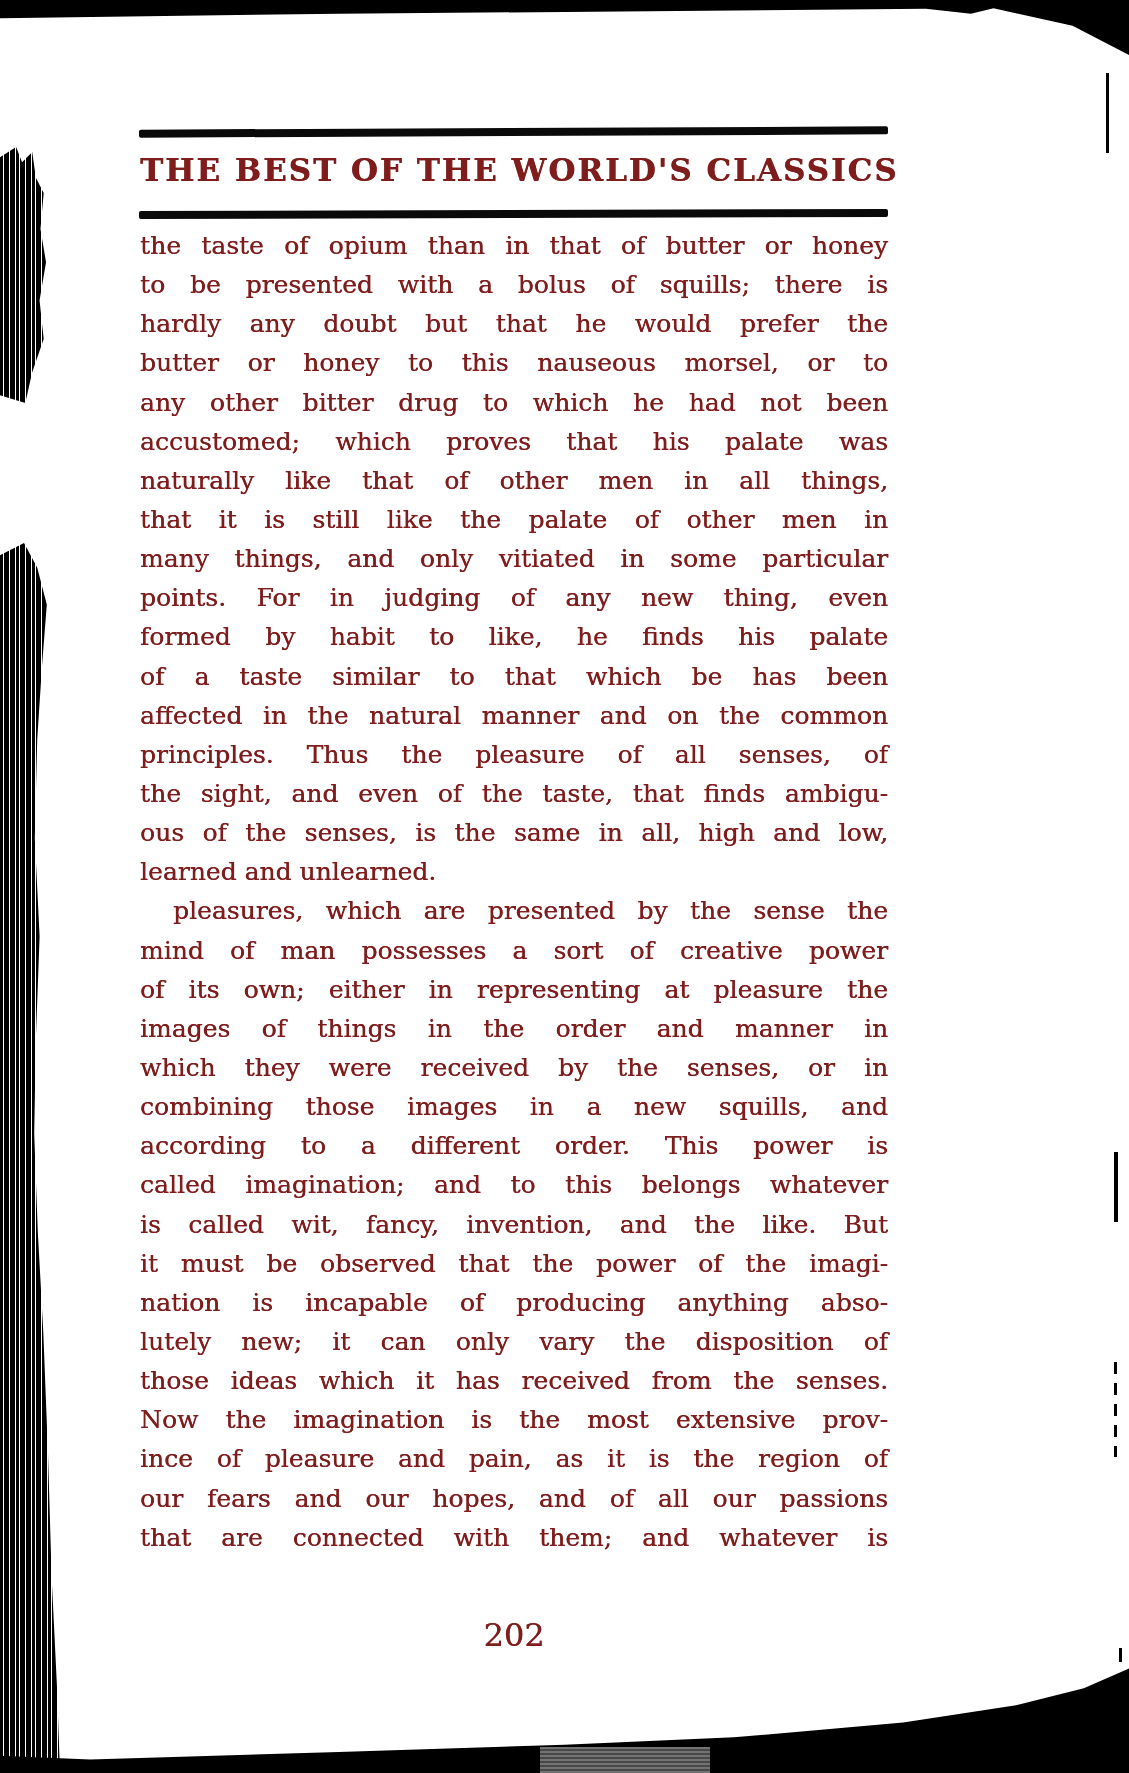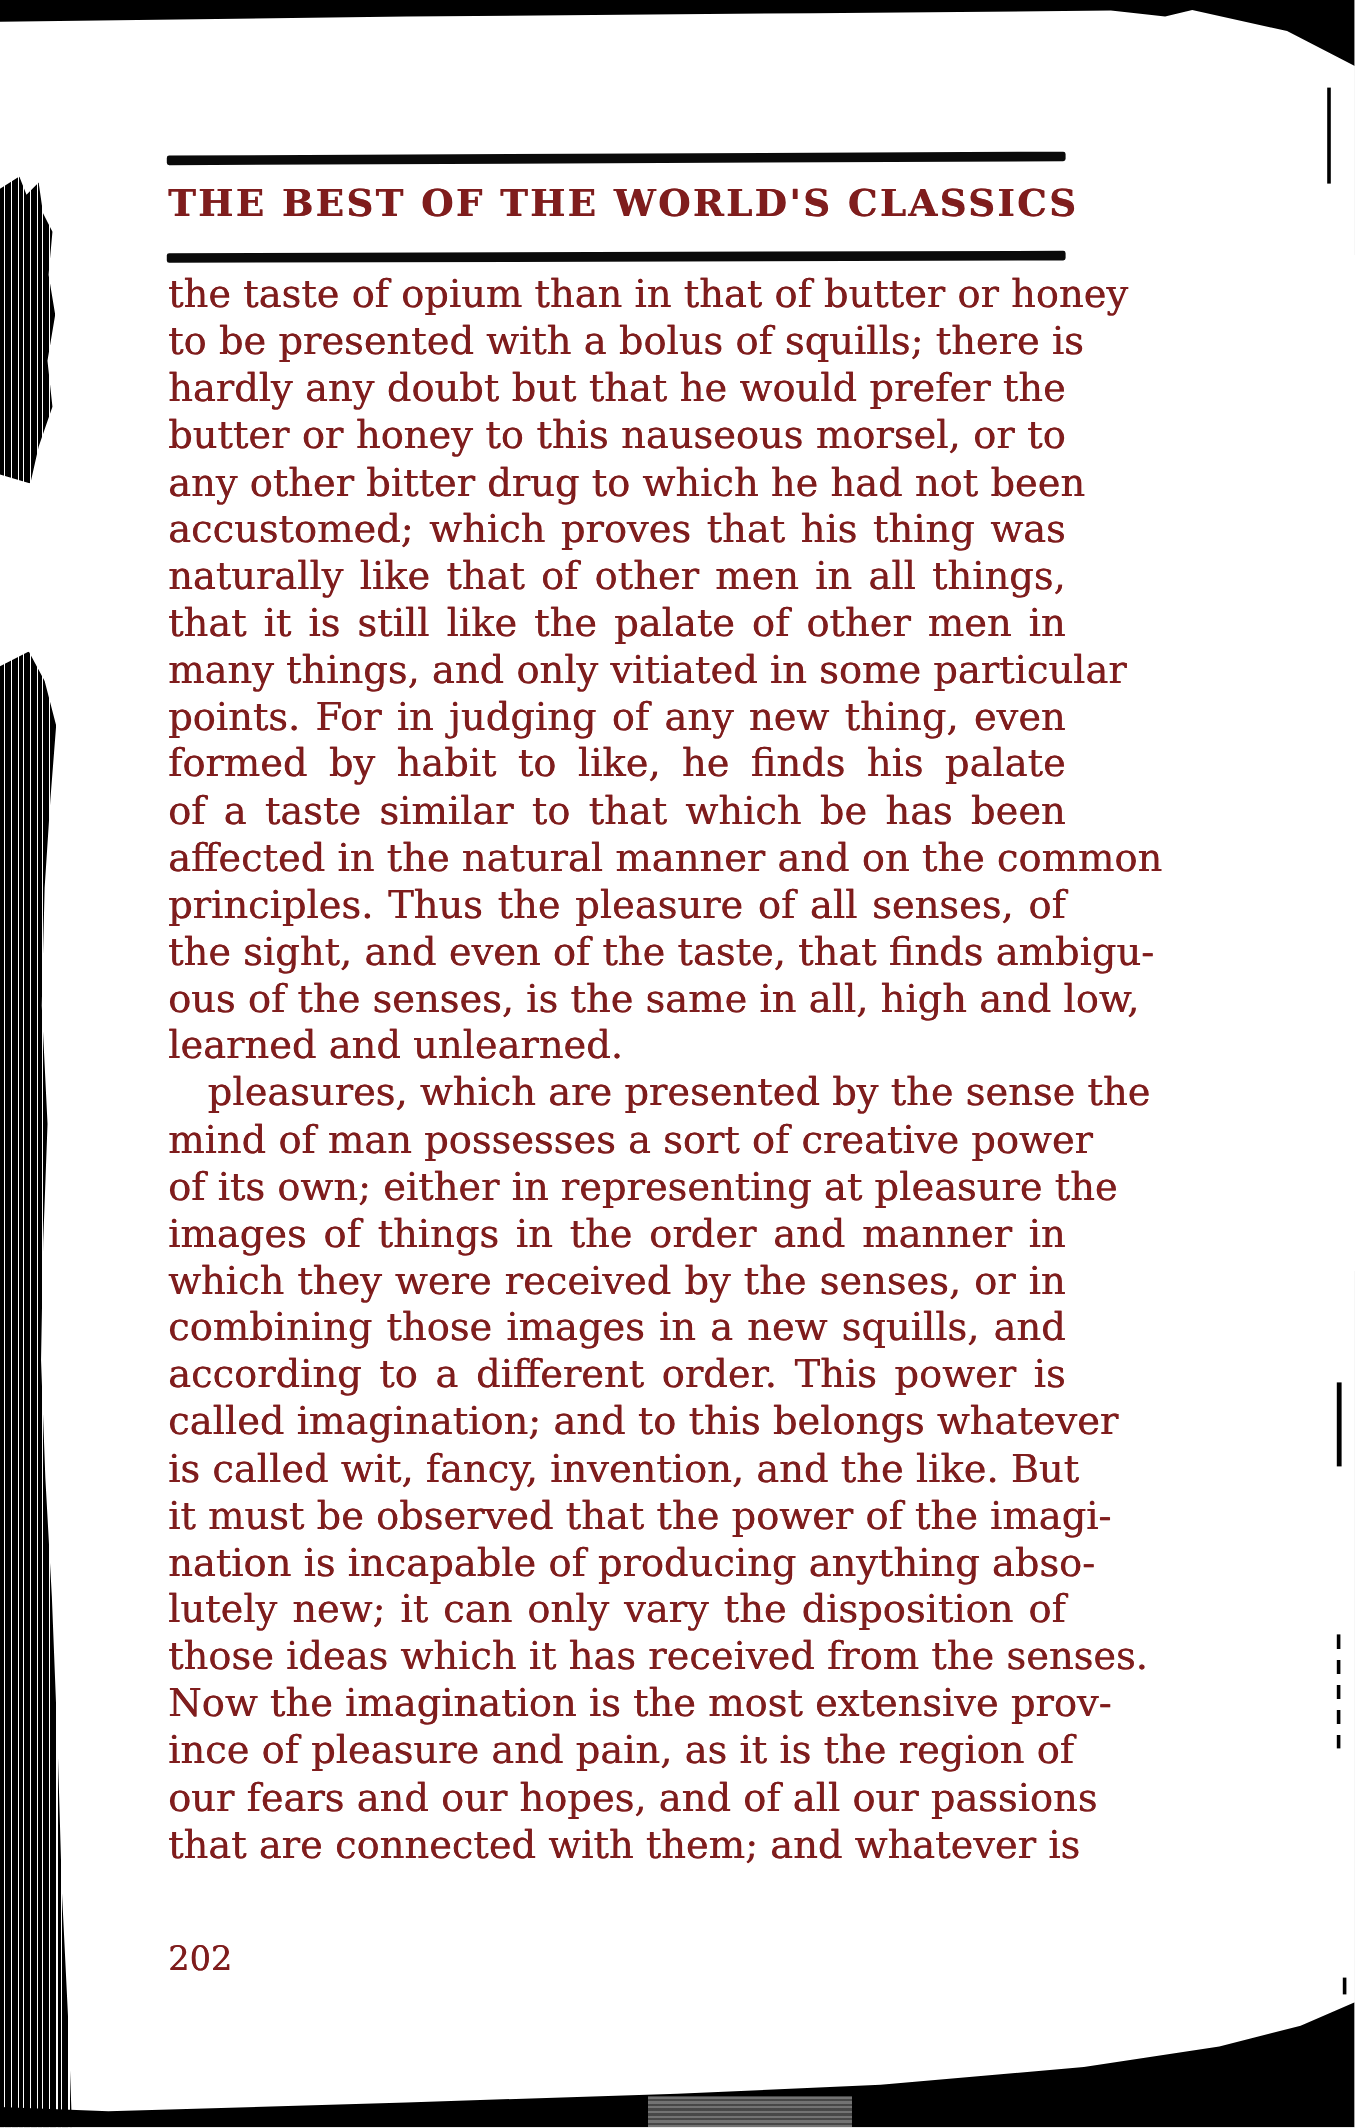--- a/index.html
+++ b/index.html
@@ -20,31 +20,31 @@
     position:absolute;left:140px;top:152px;width:748px;height:44px;
     font-size:31px;font-weight:700;letter-spacing:2px;
     text-align:justify;text-align-last:justify;
     white-space:nowrap;
     text-shadow:0.4px 0 0 currentColor;
   }
 
   
   .textblock{position:absolute;left:140px;top:226px;width:748px;}
   .line{
-    font-size:32px;line-height:39.15px;height:39.15px;
+    font-size:25px;line-height:39.15px;height:39.15px;
     text-align:justify;text-align-last:justify;
     white-space:nowrap;
     text-shadow:0.35px 0 0 currentColor;
   }
   #para1 .line:last-child{text-align-last:left;}
   #para2 .line:first-child{text-indent:33px;}
 
   .pagenum{
     position:absolute;left:140px;top:1616px;width:748px;
-    text-align:left;font-size:28px;
+    text-align:center;font-size:32px;
     text-shadow:0.35px 0 0 currentColor;
   }
 
   
   .artifact{position:absolute;pointer-events:none;}
   .streaks{
     background-image:repeating-linear-gradient(90deg,
       #000 0 3px,#fff 3px 4px,#000 4px 9px,#fff 9px 10px,#000 10px 15px,#fff 15px 16px);
   }
   .top-band{
@@ -94,21 +94,21 @@
   <div class="header-title">THE BEST OF THE WORLD'S CLASSICS</div>
   <div class="rule rule-bottom"></div>
 
   <div class="textblock">
     <div class="para" id="para1">
         <div class="line">the taste of opium than in that of butter or honey</div>
         <div class="line">to be presented with a bolus of squills; there is</div>
         <div class="line">hardly any doubt but that he would prefer the</div>
         <div class="line">butter or honey to this nauseous morsel, or to</div>
         <div class="line">any other bitter drug to which he had not been</div>
-        <div class="line">accustomed; which proves that his thing was</div>
+        <div class="line">accustomed; which proves that his palate was</div>
         <div class="line">naturally like that of other men in all things,</div>
         <div class="line">that it is still like the palate of other men in</div>
         <div class="line">many things, and only vitiated in some particular</div>
         <div class="line">points.  For in judging of any new thing, even</div>
         <div class="line">formed by habit to like, he finds his palate</div>
         <div class="line">of a taste similar to that which be has been</div>
         <div class="line">affected in the natural manner and on the common</div>
         <div class="line">principles.  Thus the pleasure of all senses, of</div>
         <div class="line">the sight, and even of the taste, that finds ambigu-</div>
         <div class="line">ous of the senses, is the same in all, high and low,</div>

